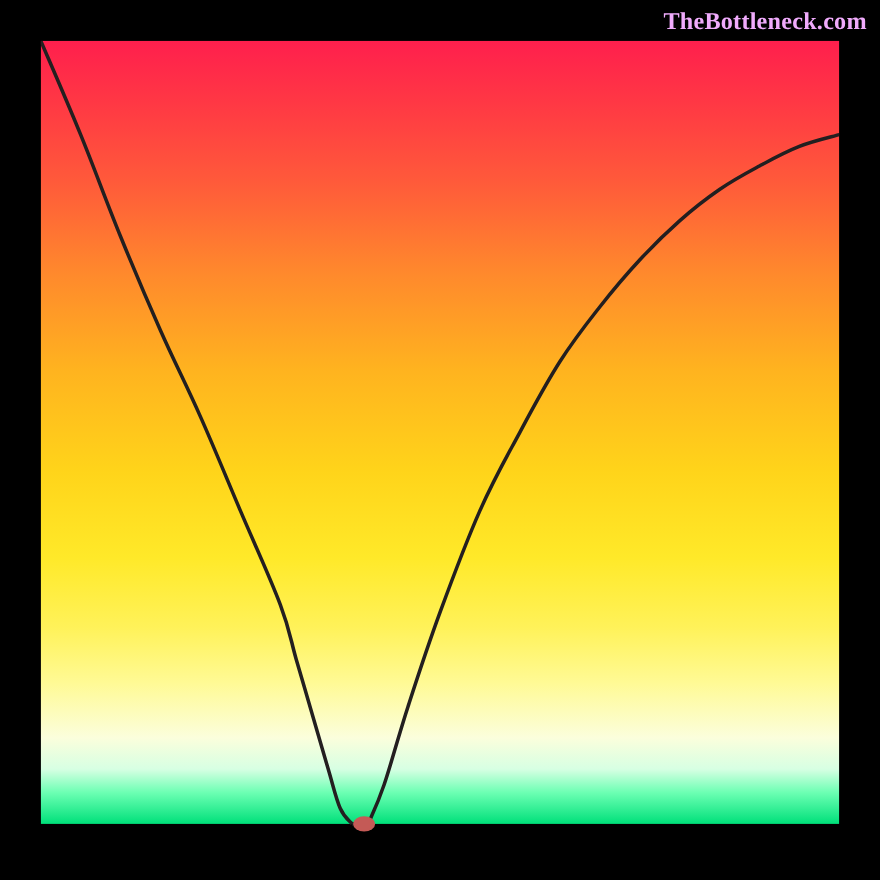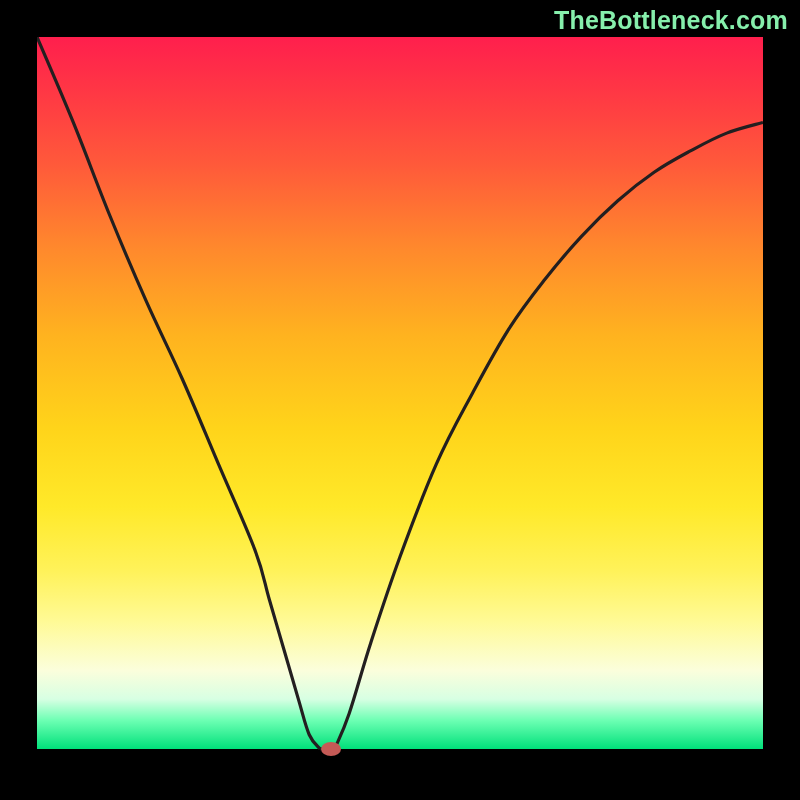--- a/index.html
+++ b/index.html
@@ -53,24 +53,24 @@
     position: absolute;
     left: 0;
     top: 0;
     width: 726px;
     height: 726px;
   }
   .watermark {
     position: absolute;
     top: 6px;
     right: 12px;
-    font-family: Liberation Sans, sans-serif;
+    font-family: Liberation Serif, serif;
     font-weight: 600;
-    font-size: 25px;
-    color: #86efac;
+    font-size: 22px;
+    color: #f0abfc;
     letter-spacing: 0.2px;
     pointer-events: none;
   }
 </style>
 </head>
 <body>
 
 <div class="frame">
   <div class="plot">
     <div class="gradient"></div>

